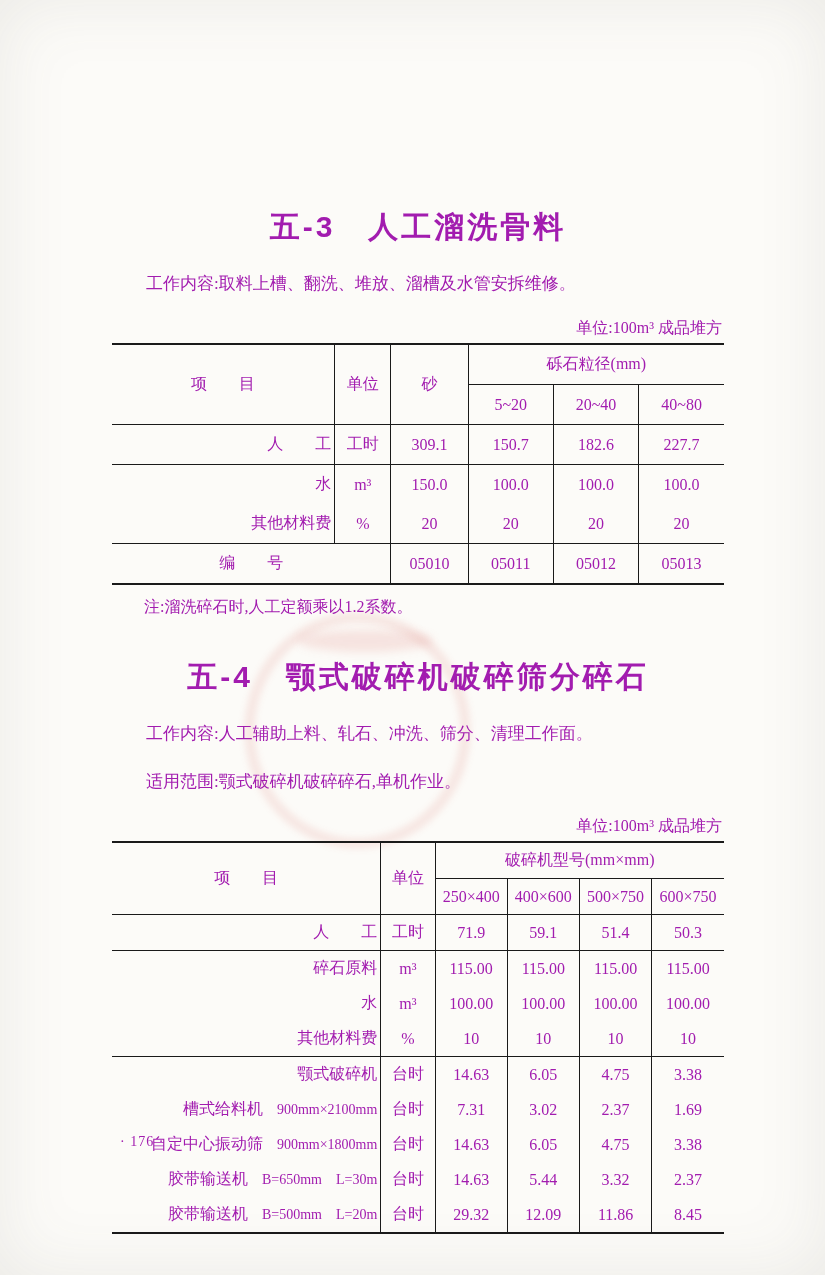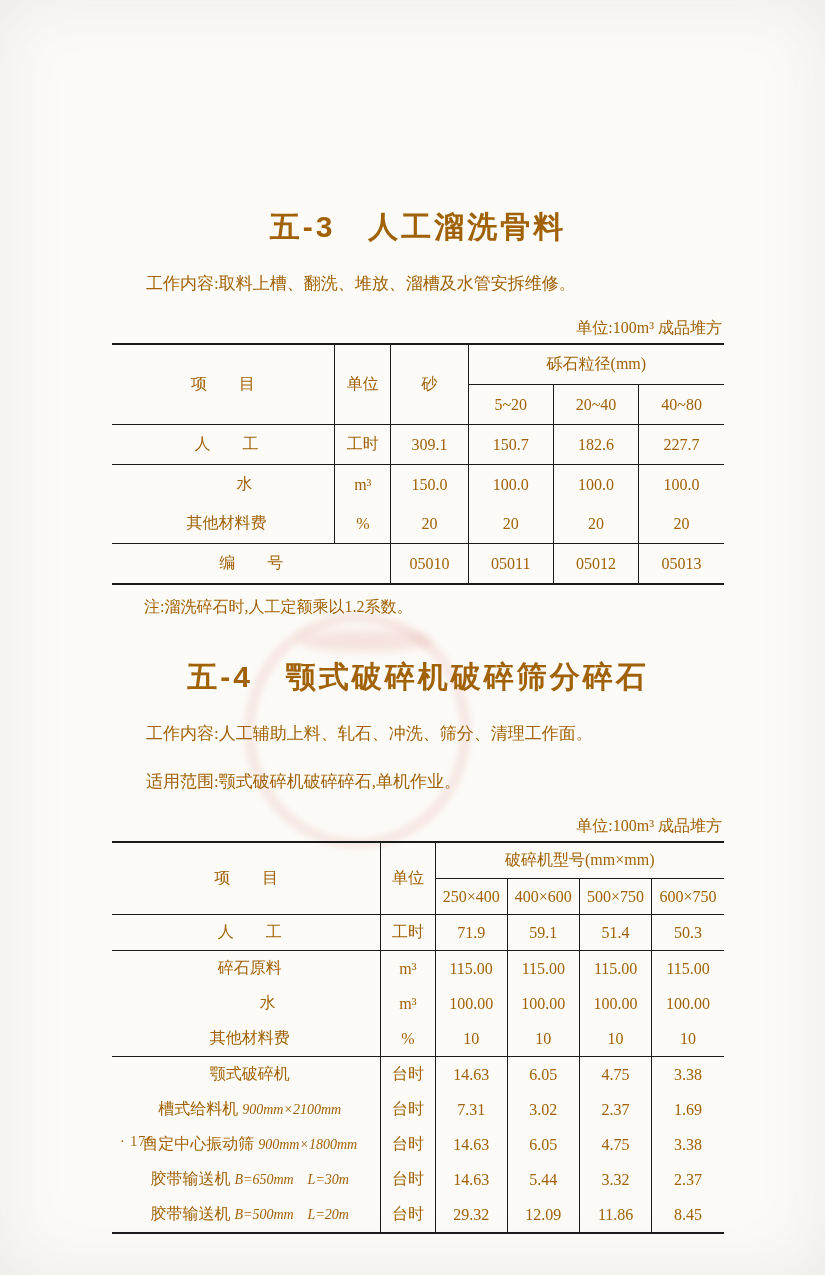--- a/index.html
+++ b/index.html
@@ -1,36 +1,36 @@
 <!DOCTYPE html>
 <html><head>
 <meta charset="utf-8">
 <style>
   html,body{margin:0;padding:0;}
   body{background:#dddcd8;font-family:"Liberation Serif","DejaVu Serif",serif;}
-  .page{position:relative;width:825px;height:1275px;margin:0 auto;background:#fcfbf8;color:#a16207;overflow:hidden;box-shadow:inset 0 0 70px rgba(90,85,75,.10);}
+  .page{position:relative;width:825px;height:1275px;margin:0 auto;background:#fcfbf8;color:#a21caf;overflow:hidden;box-shadow:inset 0 0 70px rgba(90,85,75,.10);}
   .content{position:absolute;left:112px;top:0;width:612px;}
   .sec-title{font-family:"Liberation Sans","DejaVu Sans",sans-serif;font-weight:700;font-size:30px;text-align:center;letter-spacing:3px;line-height:42px;}
   .t1{margin-top:206px;}
   .t2{margin-top:34px;}
   .para{font-size:17px;line-height:31px;padding-left:34px;}
   .sec-title + .para{margin-top:10px;}
   .unit-line{font-size:16px;text-align:right;line-height:24px;margin:3px 2px 3px 0;}
   table.quota{width:612px;border-collapse:collapse;table-layout:fixed;font-size:16px;border-top:2px solid #1a1a1a;border-bottom:2px solid #1a1a1a;}
   .quota th,.quota td{border-right:1px solid #1a1a1a;font-weight:400;text-align:center;padding:3px 3px;vertical-align:middle;}
   .quota th:last-child,.quota td:last-child{border-right:none;}
   .quota thead th{border-bottom:1px solid #1a1a1a;}
   .quota tr.grp-end td{border-bottom:1px solid #1a1a1a;}
-  .quota td.lbl{text-align:center;padding-left:10px;}
+  .quota td.lbl{text-align:right;padding-left:10px;}
   .quota td.indent{padding-left:46px;}
   .q1 th,.q1 td{height:33px;}
   .q2 th,.q2 td{height:29px;}
   .w-item1{width:222px}.w-unit1{width:56px}.w-sand{width:77px}.w-g1{width:85px}
   .w-item2{width:268px}.w-unit2{width:54px}.w-g2{width:72px}
-  .spec{font-size:14px;margin-left:4px;font-style:italic;}
+  .spec{font-size:14px;margin-left:14px;}
   .note{font-size:16px;line-height:30px;padding-left:32px;margin-top:7px;}
   .page-num{position:absolute;left:120px;top:1134px;font-size:14px;letter-spacing:1px;}
   .stamp-ring{position:absolute;left:244px;top:612px;width:205px;height:215px;border:11px solid rgba(205,72,58,.10);border-radius:50%;filter:blur(3px);pointer-events:none;}
   .stamp-smudge{position:absolute;left:298px;top:630px;width:135px;height:22px;background:rgba(205,72,58,.13);border-radius:50%;filter:blur(5px);pointer-events:none;}
 </style>
 </head>
 <body>
 
 <div class="page">
   <div class="stamp-ring"></div>

